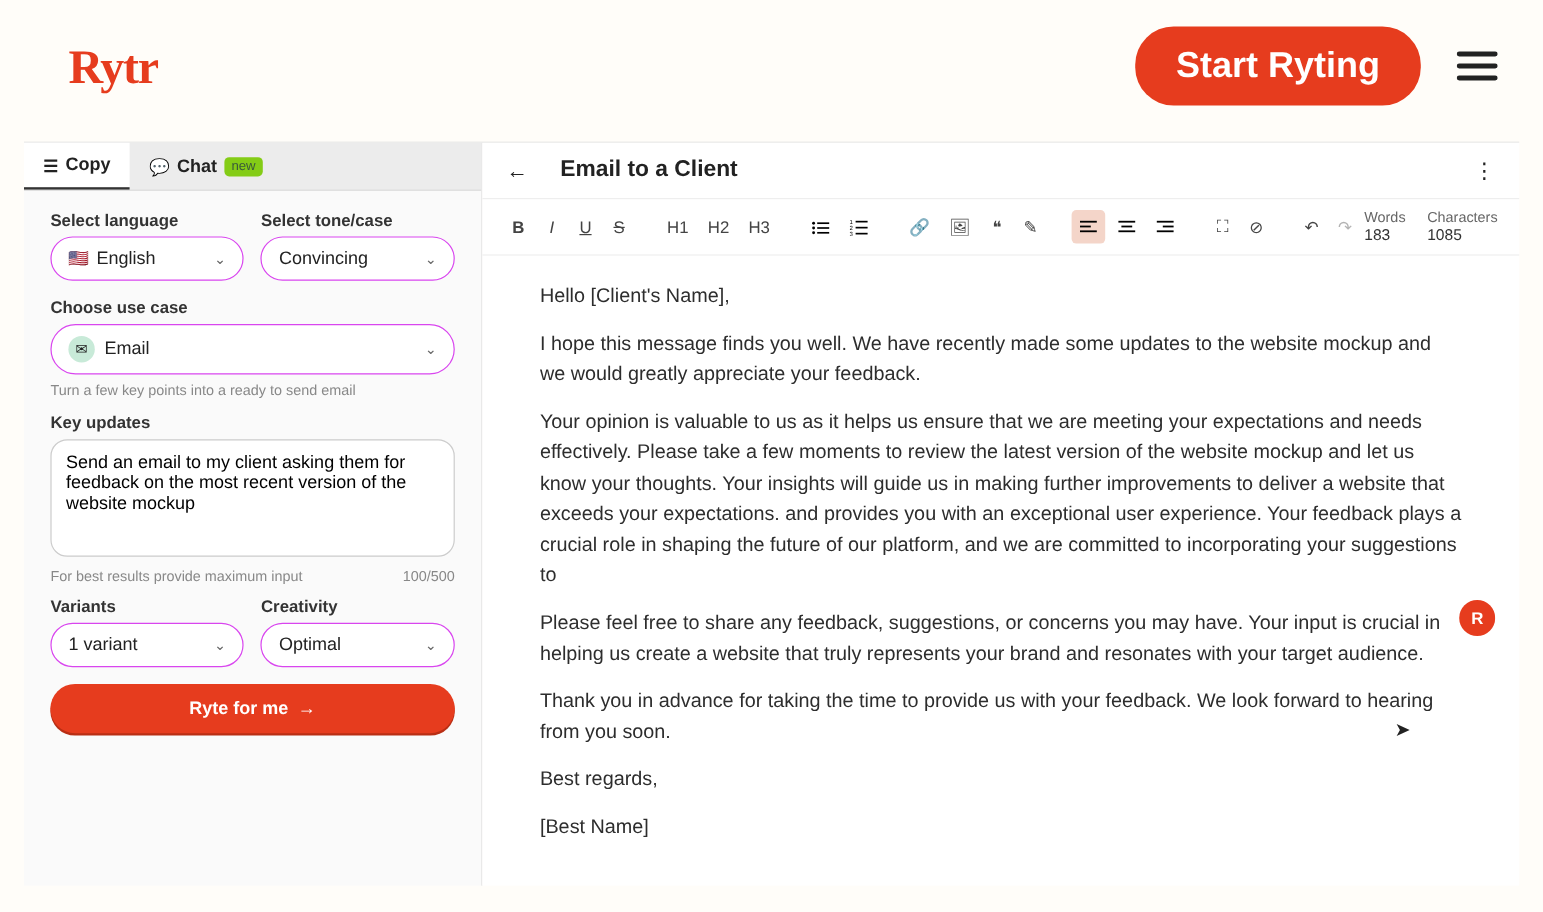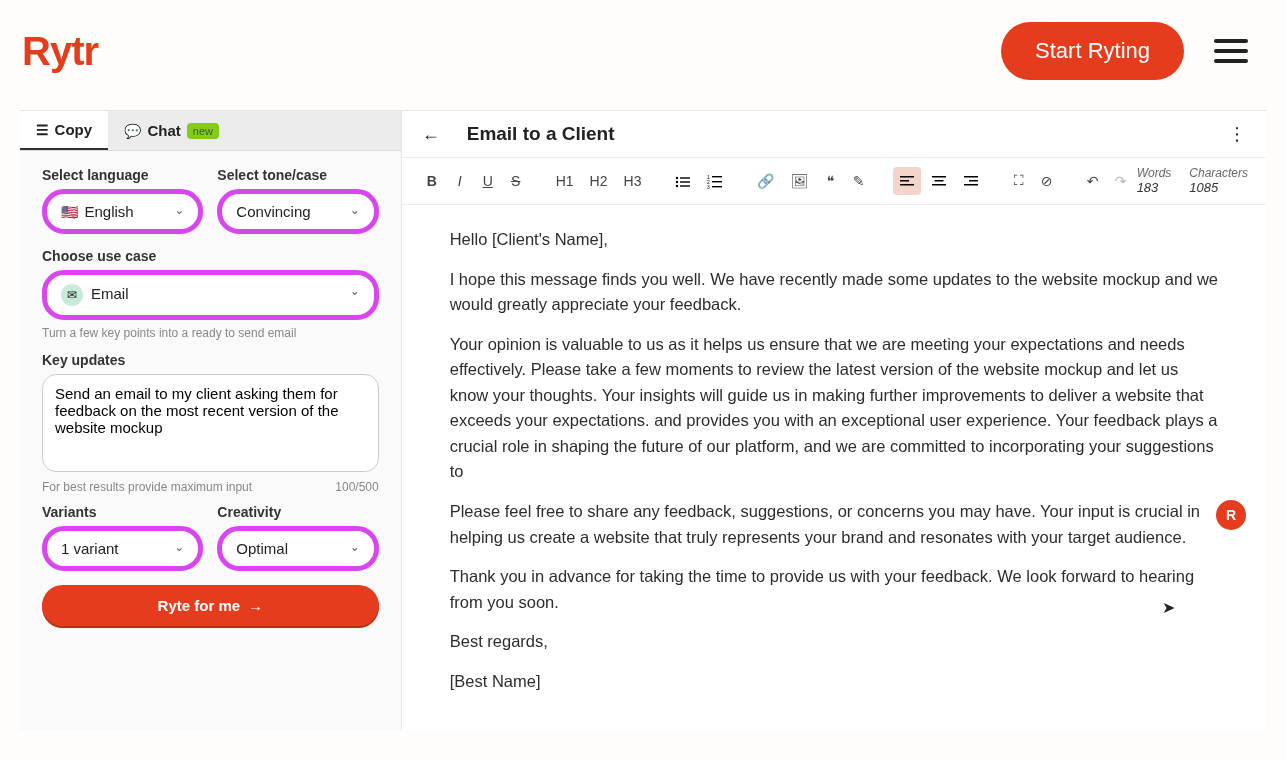--- a/index.html
+++ b/index.html
@@ -1,57 +1,57 @@
 <!DOCTYPE html>
 <html><head>
 <meta charset="utf-8">
 <style>
 * { box-sizing: border-box; margin: 0; padding: 0; }
 body { font-family: -apple-system, BlinkMacSystemFont, "Segoe UI", sans-serif; background: #fffdf9; color: #222; width: 1286px; height: 760px; overflow: hidden; }
 
 .top-header { display: flex; align-items: center; justify-content: space-between; padding: 22px 38px 10px 22px; }
-.logo { font-size: 40px; font-weight: 800; color: #e63c1e; letter-spacing: -1px; font-family: Liberation Sans, sans-serif; }
+.logo { font-size: 40px; font-weight: 800; color: #e63c1e; letter-spacing: -1px; font-family: Liberation Serif, serif; margin-left: 35px; }
 .top-right { display: flex; align-items: center; gap: 30px; }
-.start-btn { background: #e63c1e; color: #fff; border: none; border-radius: 32px; padding: 16px 34px; font-size: 22px; font-weight: 400; cursor: pointer; }
+.start-btn { background: #e63c1e; color: #fff; border: none; border-radius: 32px; padding: 16px 34px; font-size: 30px; font-weight: 700; cursor: pointer; }
 .hamburger { display: flex; flex-direction: column; gap: 6px; cursor: pointer; }
 .hamburger span { width: 34px; height: 4px; background: #222; border-radius: 2px; }
 
 .app { display: flex; margin: 20px 20px 0 20px; border-top: 1px solid #e5e5e5; height: 620px; }
 .sidebar { width: 402px; border-right: 1px solid #e5e5e5; background: #fafafa; display: flex; flex-direction: column; }
 .tabs { display: flex; align-items: center; background: #ececec; border-bottom: 1px solid #ddd; }
 .tab { display: flex; align-items: center; gap: 6px; padding: 10px 16px; font-size: 15px; font-weight: 600; cursor: pointer; }
 .tab.active { background: #fff; border-bottom: 2px solid #333; }
 .tab .badge { background: #84cc16; color: #3a5a3a; font-size: 11px; padding: 2px 6px; border-radius: 4px; font-weight: 500; }
 .tab-icon { font-size: 14px; }
 
 .form { padding: 16px 22px; overflow: auto; }
 .row { display: flex; gap: 14px; margin-bottom: 14px; }
 .field { flex: 1; }
 .label { font-size: 14px; font-weight: 700; margin-bottom: 6px; display: block; color: #333; }
-.select { width: 100%; border: 5px solid #d946ef; border-radius: 22px; padding: 9px 14px; background: #fff; display: flex; justify-content: space-between; cursor: pointer; font-size: 15px; }
+.select { width: 100%; border: 1px solid #d946ef; border-radius: 22px; padding: 9px 14px; background: #fff; display: flex; align-items: center; justify-content: space-between; cursor: pointer; font-size: 15px; }
 .select .chev { font-size: 12px; color: #666; }
 .helper { font-size: 12px; color: #888; margin-top: 6px; }
 .textarea { width: 100%; border: 1px solid #ccc; border-radius: 14px; padding: 10px 12px; font-size: 15px; font-family: inherit; resize: none; height: 98px; background: #fff; }
 .counter-row { display: flex; justify-content: space-between; font-size: 12px; color: #888; margin-top: 4px; }
 .ryte-btn { width: 100%; background: #e63c1e; color: #fff; border: none; border-radius: 22px; padding: 12px; font-size: 15px; font-weight: 600; cursor: pointer; display: flex; align-items: center; justify-content: center; gap: 8px; margin-top: 14px; box-shadow: 0 2px 0 #b82e14; }
 .flag { font-size: 14px; margin-right: 6px; }
 .email-icon { width: 22px; height: 22px; border-radius: 50%; background: #c8ead8; display: inline-flex; align-items: center; justify-content: center; font-size: 12px; margin-right: 8px; }
 
 .editor { flex: 1; display: flex; flex-direction: column; background: #fff; }
 .editor-header { display: flex; align-items: center; justify-content: space-between; padding: 12px 20px; border-bottom: 1px solid #eee; }
 .editor-title-wrap { display: flex; align-items: center; gap: 14px; }
 .back-arrow { font-size: 18px; cursor: pointer; }
 .editor-title { font-size: 19px; font-weight: 700; margin-left: 13px; }
 .more-dots { cursor: pointer; font-size: 18px; }
 
 .toolbar { display: flex; align-items: center; padding: 8px 18px; border-bottom: 1px solid #eee; gap: 4px; font-size: 14px; color: #444; }
 .tb-btn { padding: 5px 6px; cursor: pointer; border-radius: 4px; min-width: 24px; text-align: center; }
 .tb-btn.active { background: #f4d5c9; }
 .tb-sep { width: 14px; }
-.tb-stats { margin-left: auto; display: flex; gap: 18px; font-size: 13px; font-style: italic; }
+.tb-stats { margin-left: auto; display: flex; gap: 18px; font-size: 13px; }
 .tb-stat { display: flex; flex-direction: column; line-height: 1.2; }
 .tb-stat-label { color: #666; font-size: 12px; }
 .tb-stat-val { color: #333; }
 
 .content { padding: 22px 48px; overflow: auto; font-size: 16.5px; line-height: 1.55; color: #2d2d2d; }
 .content p { margin-bottom: 14px; }
 
 .float-badge { position: fixed; right: 40px; top: 500px; width: 30px; height: 30px; border-radius: 50%; background: #e63c1e; color: #fff; display: flex; align-items: center; justify-content: center; font-weight: 700; font-size: 14px; }
 .cursor-ptr { position: fixed; left: 1162px; top: 598px; font-size: 16px; }
 

